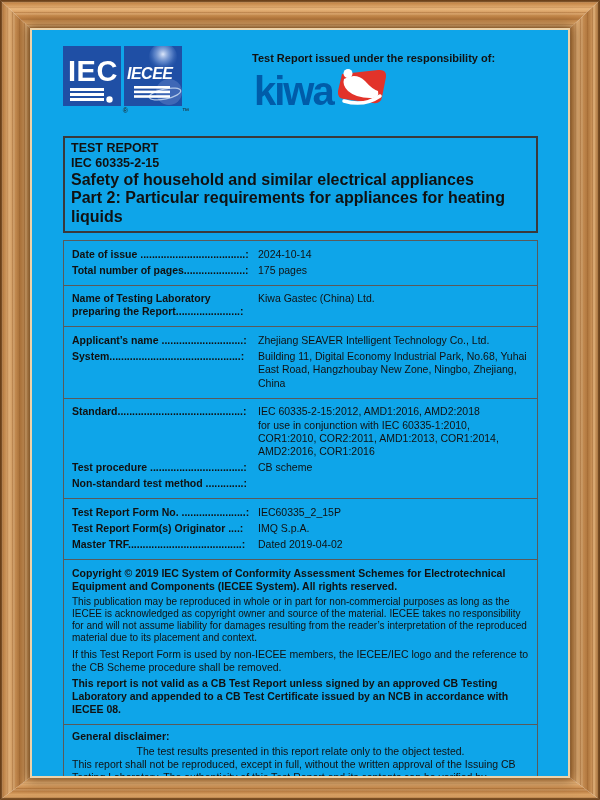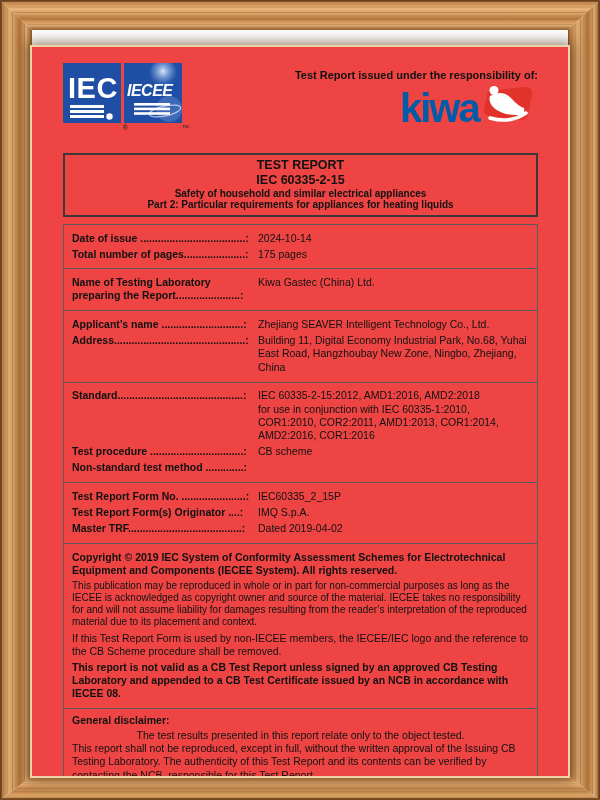--- a/index.html
+++ b/index.html
@@ -21,40 +21,39 @@
     filter:brightness(.95);
   }
   .f-top{top:0;left:0;right:0;height:30px;clip-path:polygon(0 0,100% 0,calc(100% - 32px) 100%,32px 100%);}
   .f-bottom{bottom:0;left:0;right:0;height:24px;clip-path:polygon(32px 0,calc(100% - 32px) 0,100% 100%,0 100%);}
   .f-left{top:0;bottom:0;left:0;width:32px;clip-path:polygon(0 0,100% 30px,100% calc(100% - 24px),0 100%);}
   .f-right{top:0;bottom:0;right:0;width:32px;clip-path:polygon(100% 0,100% 100%,0 calc(100% - 24px),0 30px);}
   .frame-edge{position:absolute;inset:0;border:2px solid rgba(80,45,12,.55);pointer-events:none;}
 
   
   .paper{
-    position:absolute;left:32px;right:32px;top:30px;bottom:24px;background:#ef4444;
+    position:absolute;left:32px;right:32px;top:30px;bottom:24px;background:#0ea5e9;
     box-shadow:0 0 0 2px #eed3a9, 0 0 12px 5px rgba(75,42,10,.55);
     overflow:hidden;
-    margin-top:17px;
   }
   .paper-inner{padding:12px 30px 0 31px;}
 
   
   .hdr{display:flex;justify-content:space-between;align-items:flex-start;height:92px;}
   .logo-group{display:flex;gap:3px;margin-top:4px;}
   .logo-wrap{position:relative;}
   .logo-mark{position:absolute;bottom:-4px;right:-7px;font-size:7px;color:#222;}
-  .hdr-right{width:286px;text-align:right;margin-top:10px;}
+  .hdr-right{width:286px;text-align:left;margin-top:10px;}
   .issued-note{font-weight:bold;font-size:11px;line-height:1.2;}
   .kiwa{margin-top:2px;}
 
   
-  .title-box{border:2px solid #3a3a3a;text-align:center;padding:3px 6px 4px;margin-top:2px;}
+  .title-box{border:2px solid #3a3a3a;padding:3px 6px 4px;margin-top:2px;}
   .tb1{font-weight:bold;font-size:12.5px;line-height:1.18;}
-  .tb2{font-weight:bold;font-size:10px;line-height:1.18;}
+  .tb2{font-weight:bold;font-size:16px;line-height:1.18;}
 
   
   .info-table{border:1.5px solid #5a5a5a;margin-top:7px;font-size:10.5px;}
   .sect{padding:4px 8px 5px;border-top:1px solid #5a5a5a;}
   .sect:first-child{border-top:none;}
   .fline{display:flex;margin:2.5px 0;line-height:1.28;}
   .flabel{flex:0 0 180px;font-weight:bold;}
   .fvalue{flex:1;padding-left:6px;}
   .sect-hdr{font-weight:bold;margin:1px 0 2px;}
   .para{margin:3px 0;line-height:1.25;}
@@ -148,21 +147,21 @@
           <span class="fvalue">Kiwa Gastec (China) Ltd.</span>
         </div>
       </div>
 
       <div class="sect">
         <div class="fline">
           <span class="flabel">Applicant’s name ............................:</span>
           <span class="fvalue">Zhejiang SEAVER Intelligent Technology Co., Ltd.</span>
         </div>
         <div class="fline">
-          <span class="flabel">Address.............................................:</span>
+          <span class="flabel">System.............................................:</span>
           <span class="fvalue">Building 11, Digital Economy Industrial Park, No.68, Yuhai East Road, Hangzhoubay New Zone, Ningbo, Zhejiang, China</span>
         </div>
       </div>
 
       <div class="sect">
         <div class="fline">
           <span class="flabel">Standard...........................................:</span>
           <span class="fvalue">
             <div>IEC 60335-2-15:2012, AMD1:2016, AMD2:2018</div>
             <div>for use in conjunction with IEC 60335-1:2010, COR1:2010, COR2:2011, AMD1:2013, COR1:2014, AMD2:2016, COR1:2016</div>

